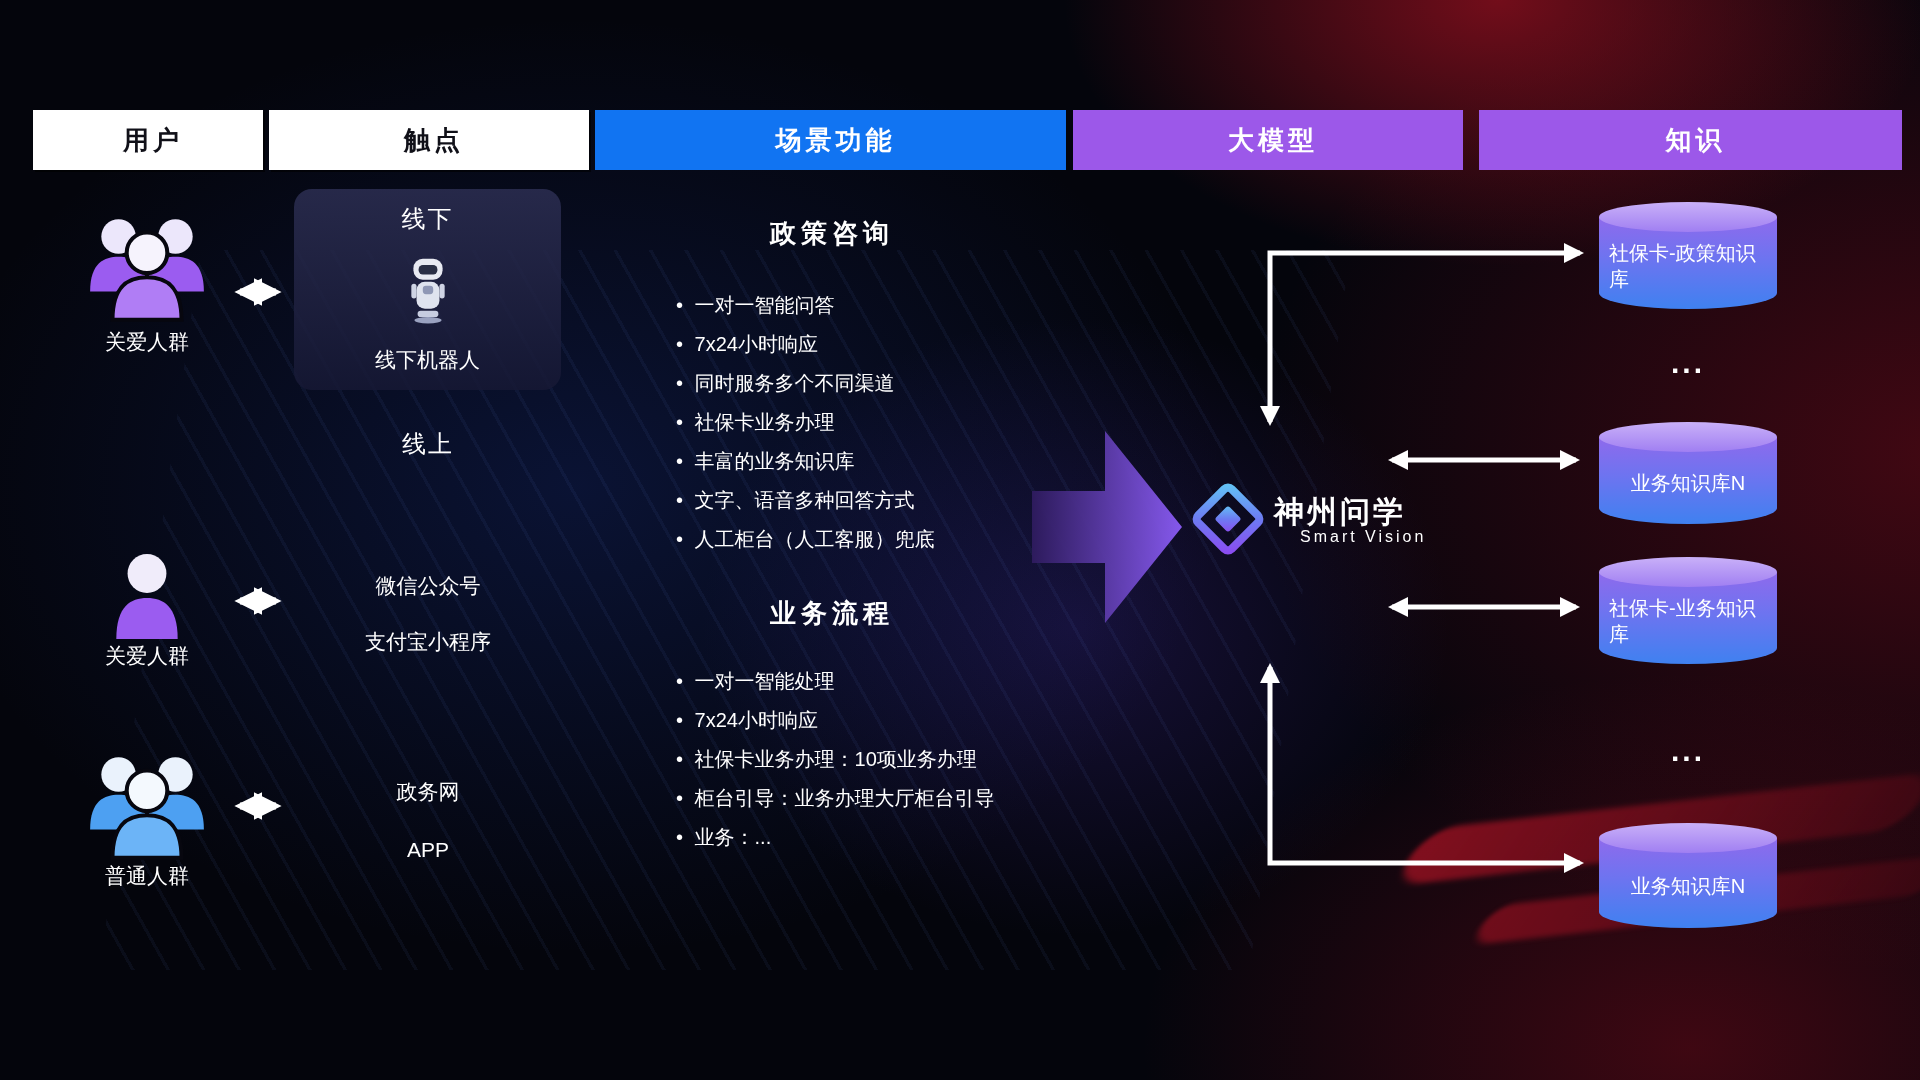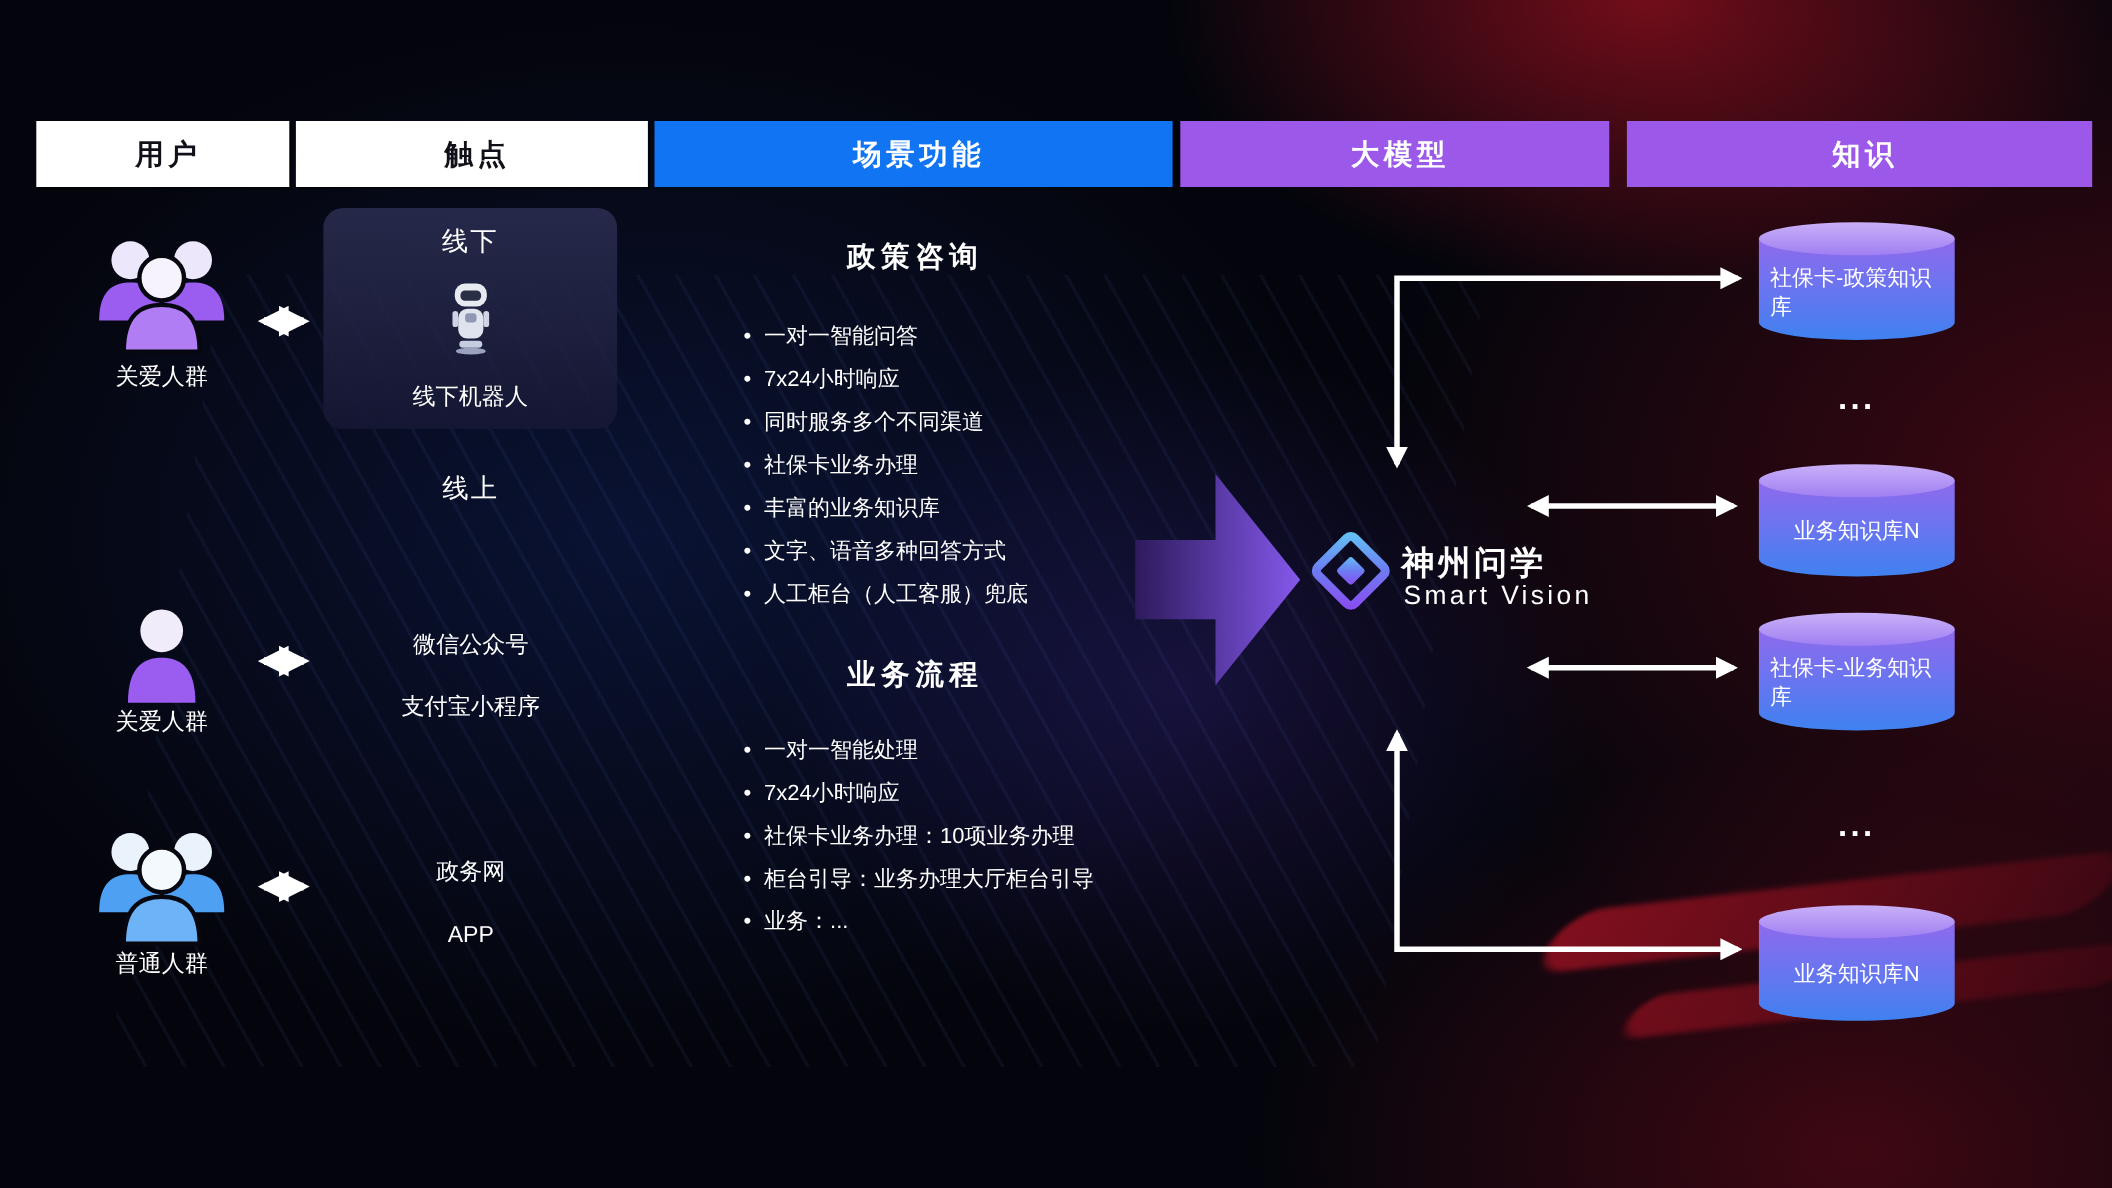--- a/index.html
+++ b/index.html
@@ -48,21 +48,21 @@
   }
   .offline-card .t1 { font-size:24px; letter-spacing:2px; }
   .offline-card .t2 { font-size:21px; }
 
   .scn-title { position:absolute; transform:translateX(-50%); color:#fff; font-size:26px; letter-spacing:5px; font-weight:bold; }
   .scn-list  { position:absolute; list-style:none; color:#fff; font-size:20px; }
   .scn-list li { margin-bottom:12px; white-space:nowrap; }
   .scn-list li::before { content:"• "; margin-right:6px; }
 
   .logo-name { position:absolute; color:#fff; font-size:30px; font-weight:bold; letter-spacing:3px; white-space:nowrap; }
-  .logo-sub  { position:absolute; color:#fff; font-size:24px; letter-spacing:3px; white-space:nowrap; }
+  .logo-sub  { position:absolute; color:#fff; font-size:16px; letter-spacing:3px; white-space:nowrap;margin-left:24px; }
 
   .db { position:absolute; width:178px; }
   .db-top  { position:absolute; left:0; right:0; top:0; height:30px; border-radius:50%;
              background:linear-gradient(180deg,#c9b0f8,#a07ff2); }
   .db-body { position:absolute; left:0; right:0; top:15px; bottom:0;
              background:linear-gradient(180deg,#8f6aec 0%, #6d74f0 45%, #3f81f0 100%);
              border-radius:0 0 50% 50% / 0 0 16px 16px; }
   .db-label{ position:absolute; inset:0; padding:26px 10px 6px 10px;
              display:flex; align-items:center; justify-content:center; 
              color:#fff; font-size:20px; line-height:1.3; }

